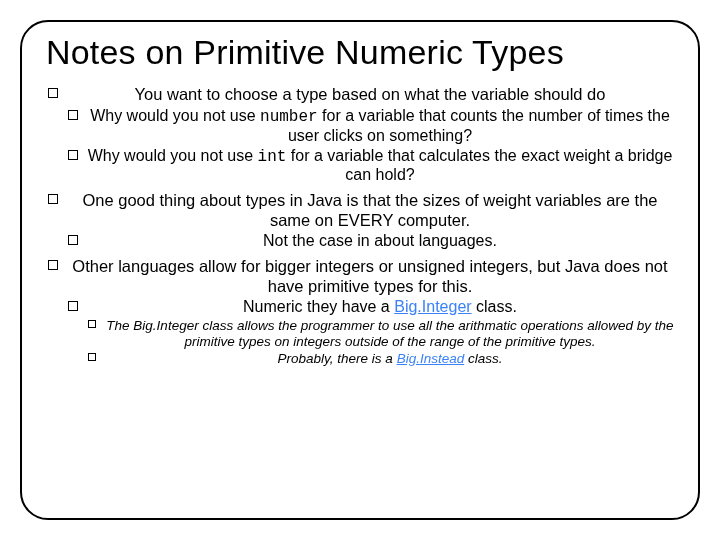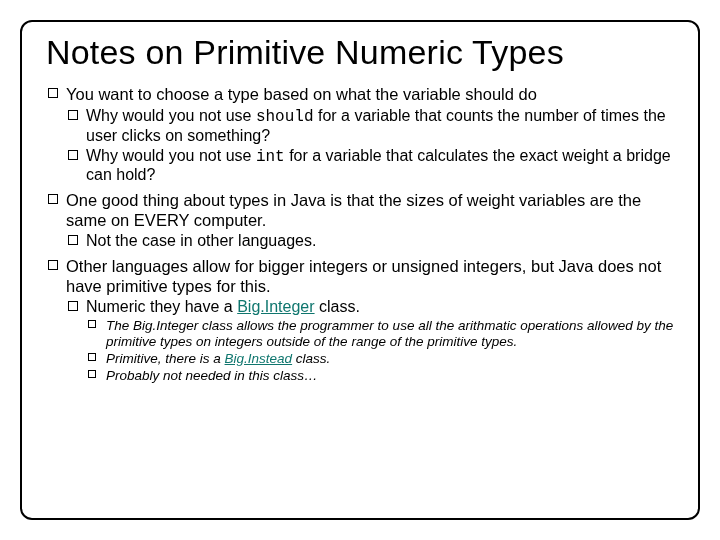--- a/index.html
+++ b/index.html
@@ -11,34 +11,35 @@
     font-family: Arial, Helvetica, sans-serif;
     color: #000;
     overflow: hidden;
   }
   .slide {
     box-sizing: border-box;
     width: 680px;
     height: 500px;
     margin: 20px;
     border: 2px solid #000;
-    border-radius: 12px;
+    border-radius: 28px;
     padding: 8px 24px 12px 24px;
     position: relative;
   }
   .title {
     font-size: 34px;
     line-height: 1.1;
     margin: 4px 0 14px 0;
     font-weight: normal;
     letter-spacing: 0.2px;
   }
   .content {
     font-size: 16.5px;
     line-height: 1.18;
+    text-align: center;
   }
   .lvl1 {
     position: relative;
     padding-left: 20px;
     margin-bottom: 2px;
   }
   .lvl2 {
     position: relative;
     padding-left: 40px;
     margin-bottom: 1px;
@@ -56,74 +57,70 @@
     left: 2px;
     top: 3px;
     width: 10px;
     height: 10px;
     border: 1px solid #000;
     box-sizing: border-box;
   }
   .lvl2 .bullet { left: 22px; top: 3px; width: 10px; height: 10px; }
   .lvl3 .bullet { left: 42px; top: 2px; width: 8px; height: 8px; }
   .code { font-family: "Courier New", monospace; }
-  .link { color: #0f766e; text-decoration: underline; }
+  .link { color: #3b82f6; text-decoration: underline; }
   .block { margin-bottom: 6px; }
 </style>
 </head>
 <body>
 
 <div class="slide">
   <h1 class="title">Notes on Primitive Numeric Types</h1>
 
   <div class="content">
 
     <div class="block">
       <div class="lvl1">
         <span class="bullet"></span>
         <span>You want to choose a type based on what the variable should do</span>
       </div>
       <div class="lvl2">
         <span class="bullet"></span>
-        <span>Why would you not use </span><span class="code">should</span><span> for a variable that counts the number of times the user clicks on something?</span>
+        <span>Why would you not use </span><span class="code">number</span><span> for a variable that counts the number of times the user clicks on something?</span>
       </div>
       <div class="lvl2">
         <span class="bullet"></span>
         <span>Why would you not use </span><span class="code">int</span><span> for a variable that calculates the exact weight a bridge can hold?</span>
       </div>
     </div>
 
     <div class="block">
       <div class="lvl1">
         <span class="bullet"></span>
         <span>One good thing about types in Java is that the sizes of weight variables are the same on EVERY computer.</span>
       </div>
       <div class="lvl2">
         <span class="bullet"></span>
-        <span>Not the case in other languages.</span>
+        <span>Not the case in about languages.</span>
       </div>
     </div>
 
     <div class="block">
       <div class="lvl1">
         <span class="bullet"></span>
         <span>Other languages allow for bigger integers or unsigned integers, but Java does not have primitive types for this.</span>
       </div>
       <div class="lvl2">
         <span class="bullet"></span>
         <span>Numeric they have a </span><span class="link">Big.Integer</span><span> class.</span>
       </div>
       <div class="lvl3">
         <span class="bullet"></span>
         <span>The Big.Integer class allows the programmer to use all the arithmatic operations allowed by the primitive types on integers outside of the range of the primitive types.</span>
       </div>
       <div class="lvl3">
         <span class="bullet"></span>
-        <span>Primitive, there is a </span><span class="link">Big.Instead</span><span> class.</span>
-      </div>
-      <div class="lvl3">
-        <span class="bullet"></span>
-        <span>Probably not needed in this class…</span>
+        <span>Probably, there is a </span><span class="link">Big.Instead</span><span> class.</span>
       </div>
     </div>
 
   </div>
 </div>
 
 </body></html>

